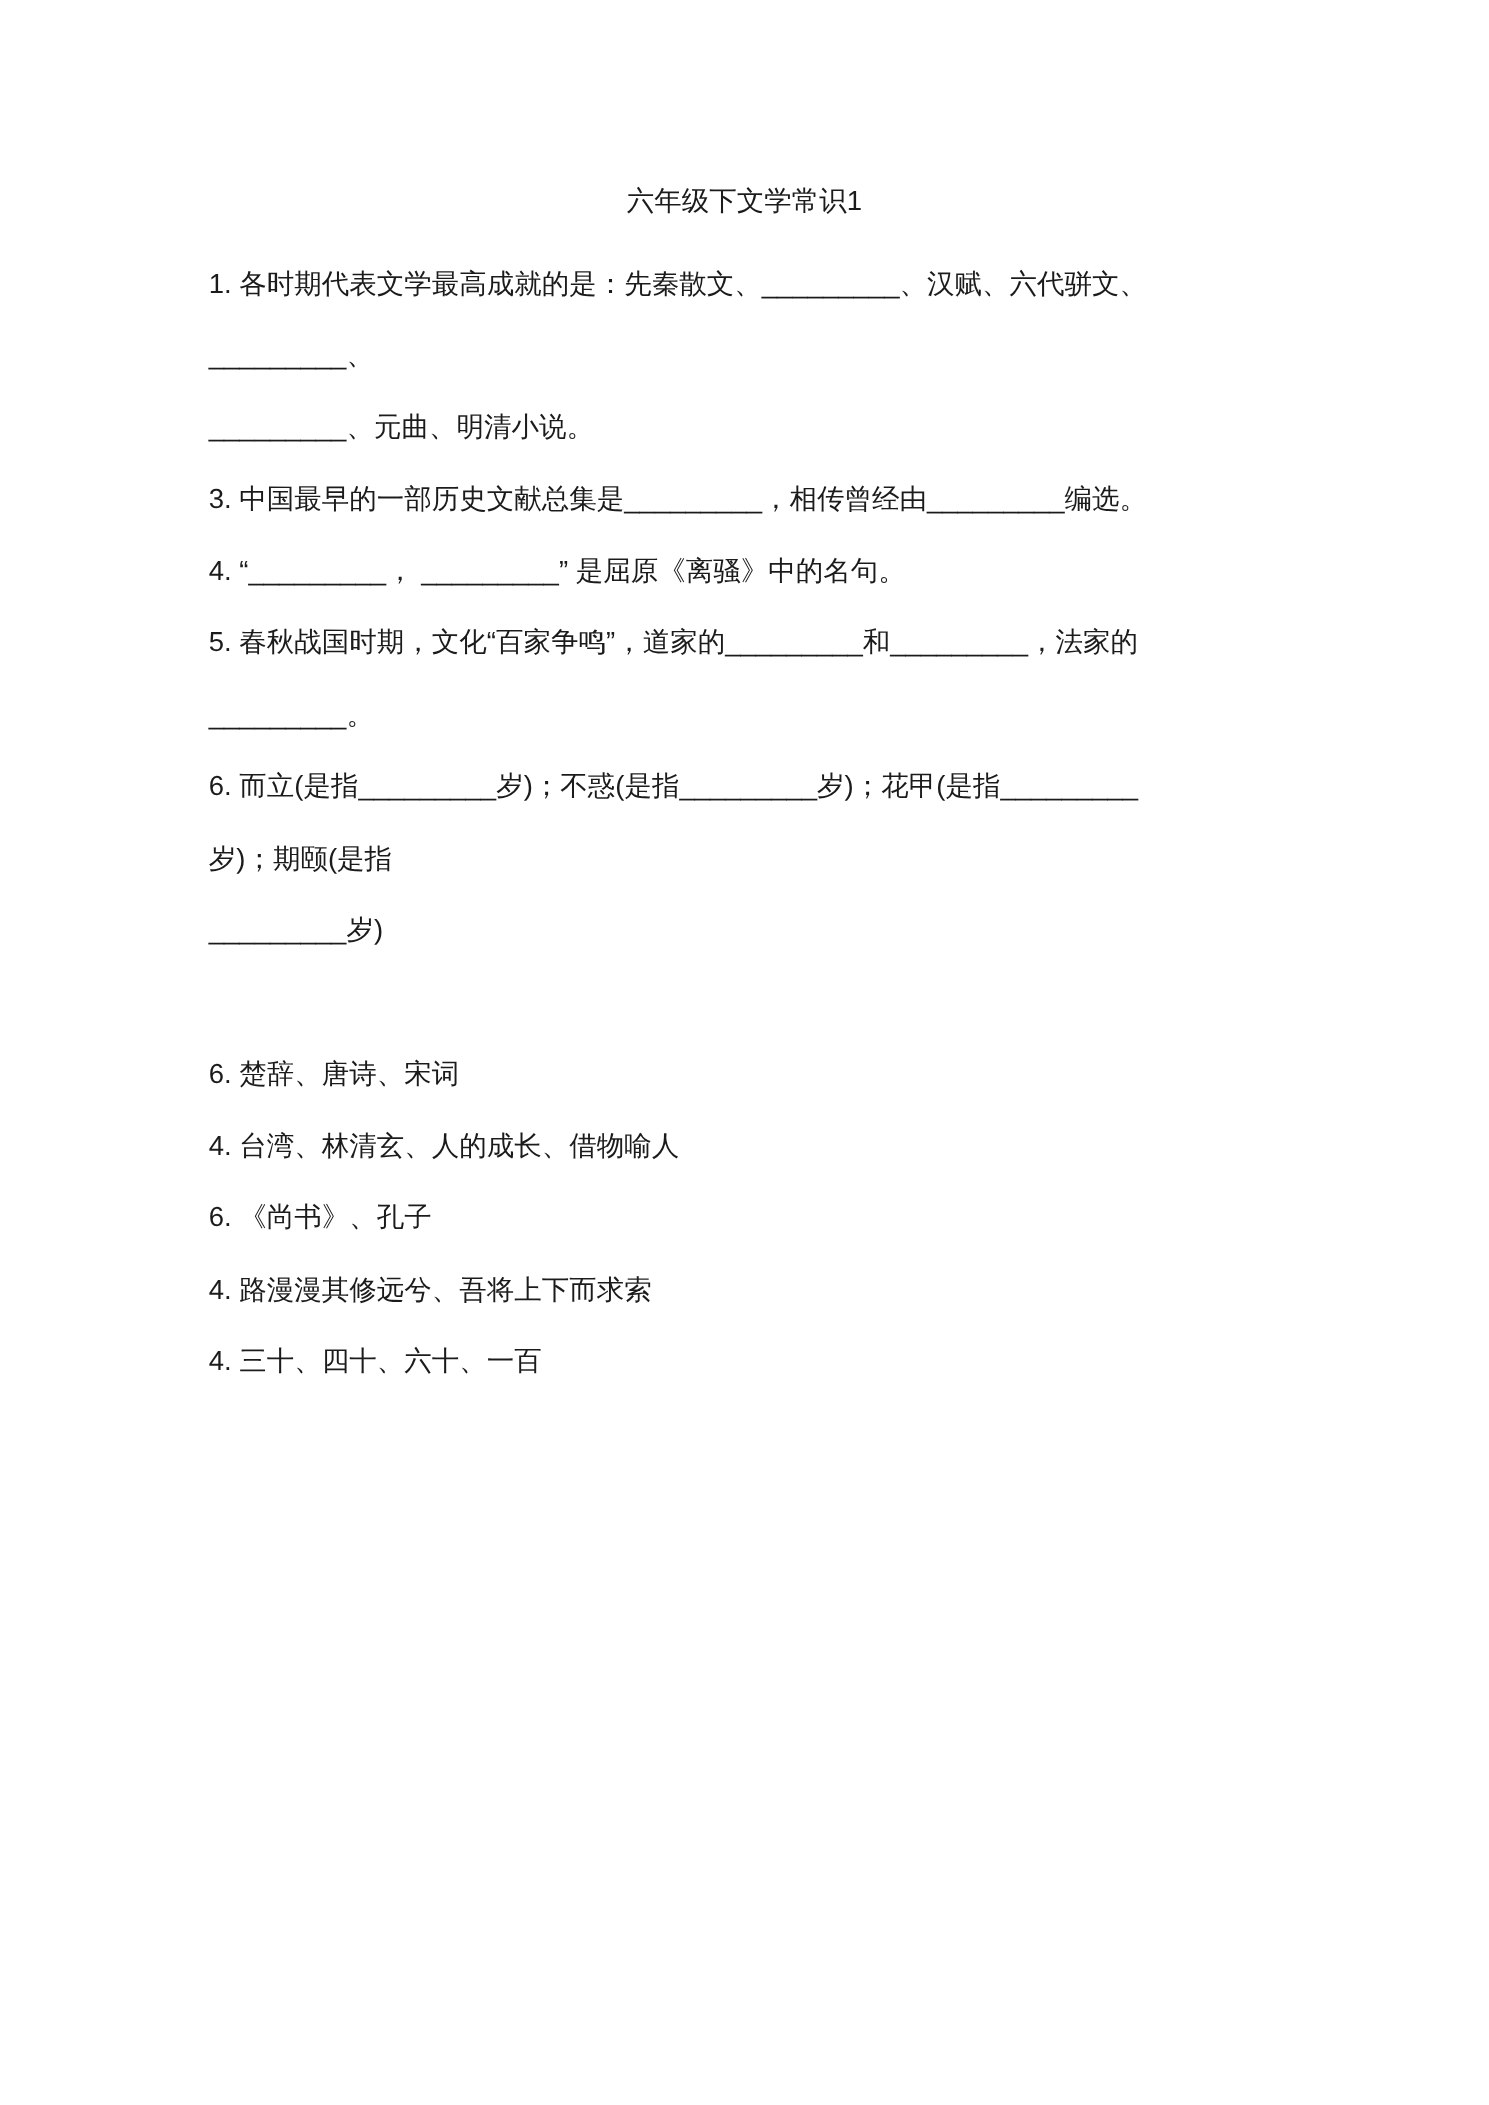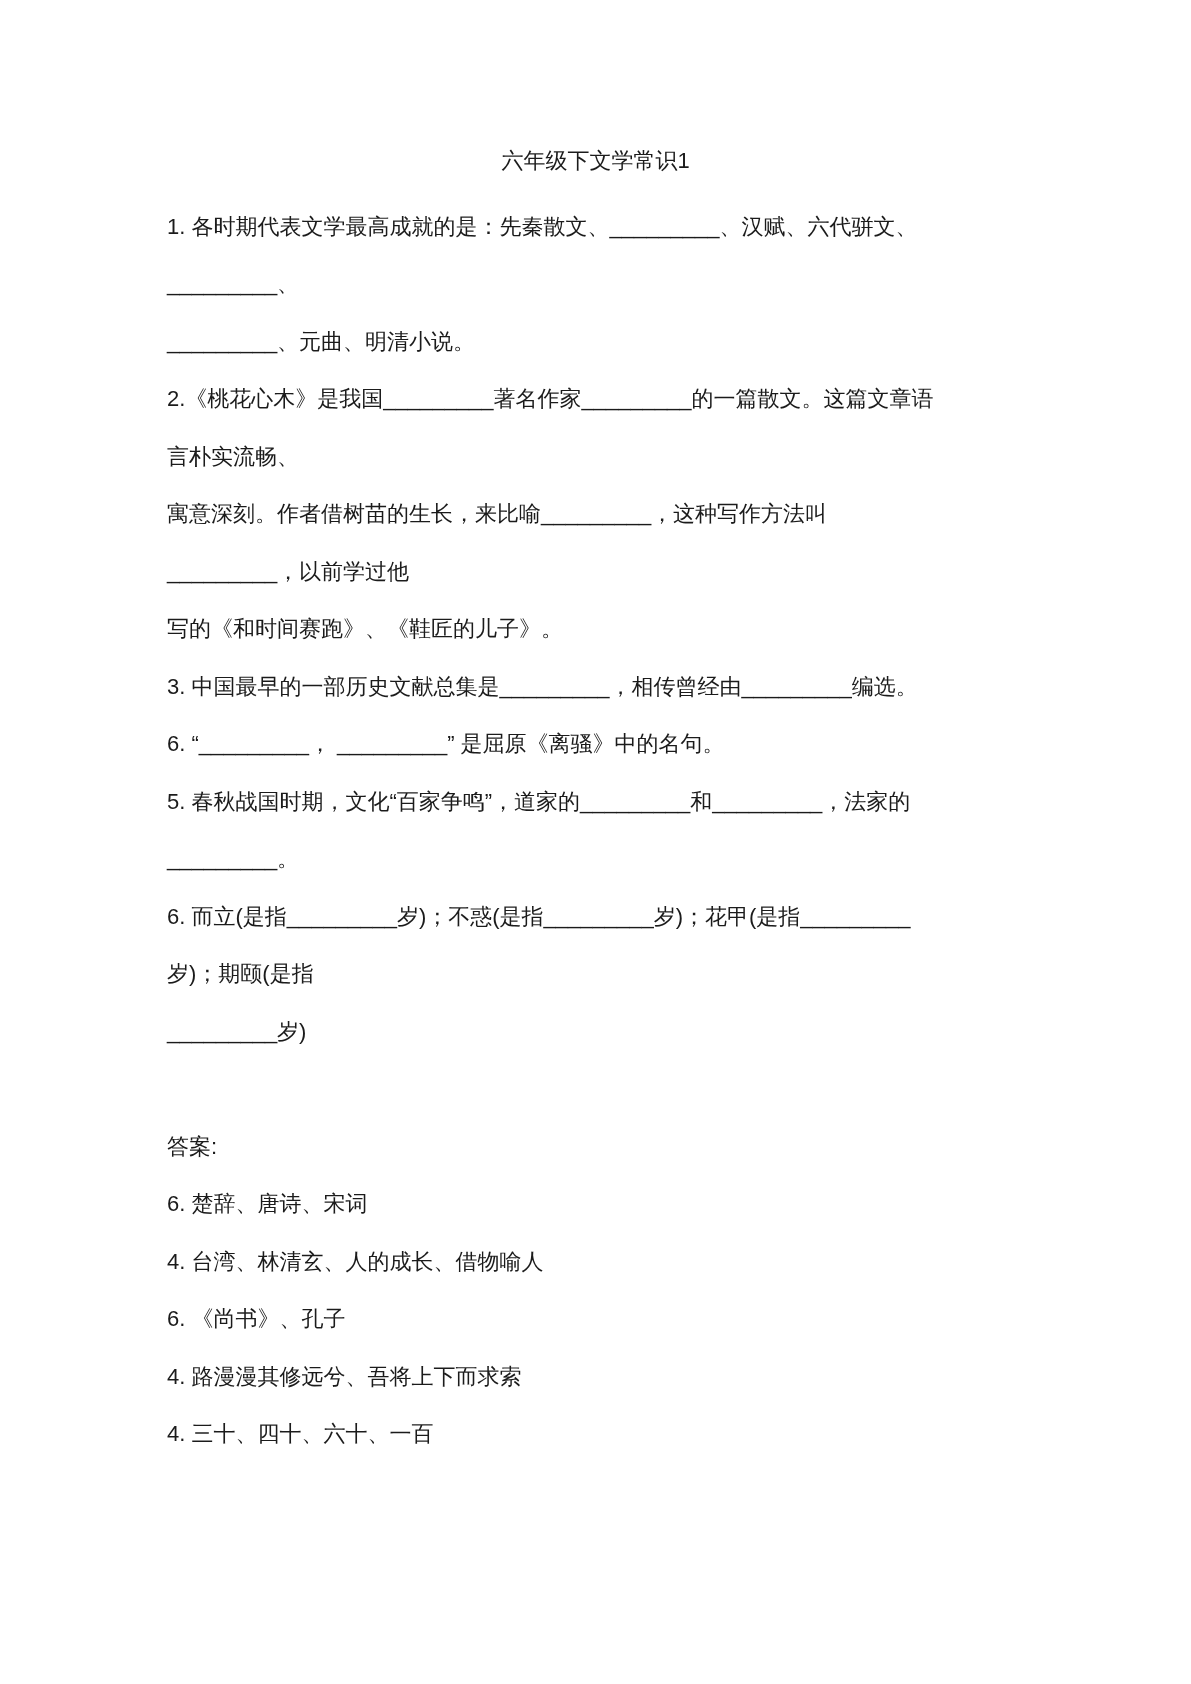--- a/index.html
+++ b/index.html
@@ -36,30 +36,26 @@
   }
 </style>
 </head>
 <body>
 
 <div class="page">
   <p class="doc-title">六年级下文学常识1</p>
 
   <p class="para">1. 各时期代表文学最高成就的是：先秦散文、_________、汉赋、六代骈文、_________、
 _________、元曲、明清小说。</p>
-  <p class="para">2.《桃花心木》是我国_________著名作家_________的一篇散文。这篇文章语言朴实流畅、
-寓意深刻。作者借树苗的生长，来比喻_________，这种写作方法叫_________，以前学过他
-写的《和时间赛跑》、《鞋匠的儿子》。</p>
   <p class="para">3. 中国最早的一部历史文献总集是_________，相传曾经由_________编选。</p>
-  <p class="para">6. “_________， _________” 是屈原《离骚》中的名句。</p>
+  <p class="para">4. “_________， _________” 是屈原《离骚》中的名句。</p>
   <p class="para">5. 春秋战国时期，文化“百家争鸣”，道家的_________和_________，法家的_________。</p>
   <p class="para">6. 而立(是指_________岁)；不惑(是指_________岁)；花甲(是指_________岁)；期颐(是指
 _________岁)</p>
 
   <div class="spacer"></div>
 
-  <p class="para">答案:</p>
   <p class="para">6. 楚辞、唐诗、宋词</p>
   <p class="para">4. 台湾、林清玄、人的成长、借物喻人</p>
   <p class="para">6. 《尚书》、孔子</p>
   <p class="para">4. 路漫漫其修远兮、吾将上下而求索</p>
   <p class="para">4. 三十、四十、六十、一百</p>
 </div>
 
 </body></html>

